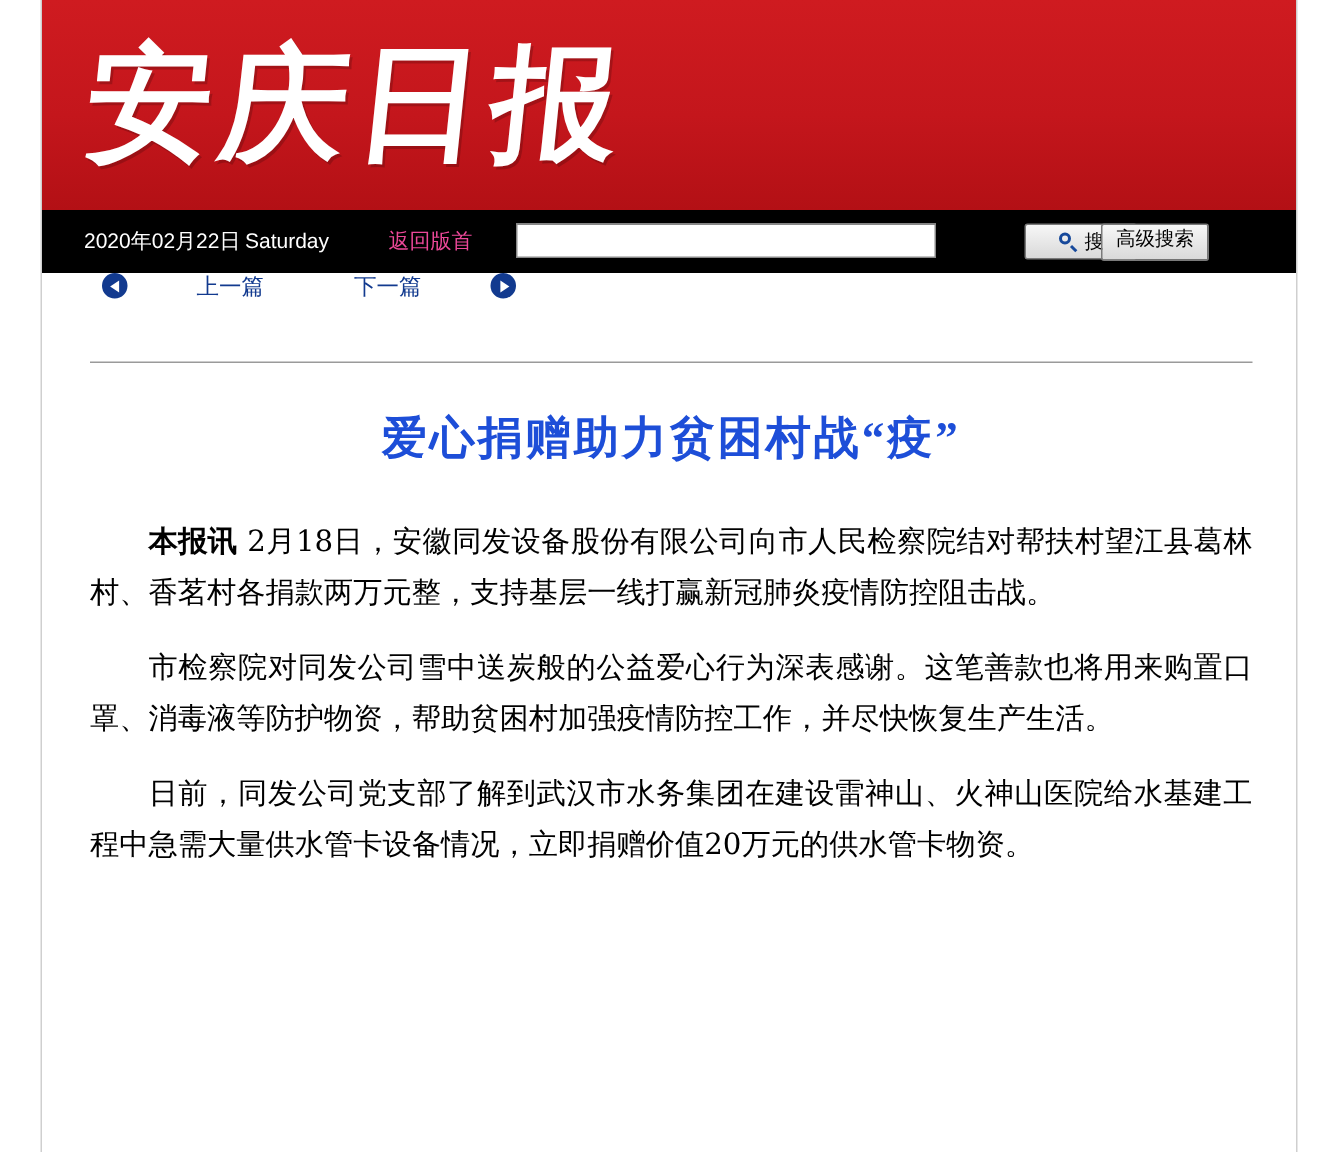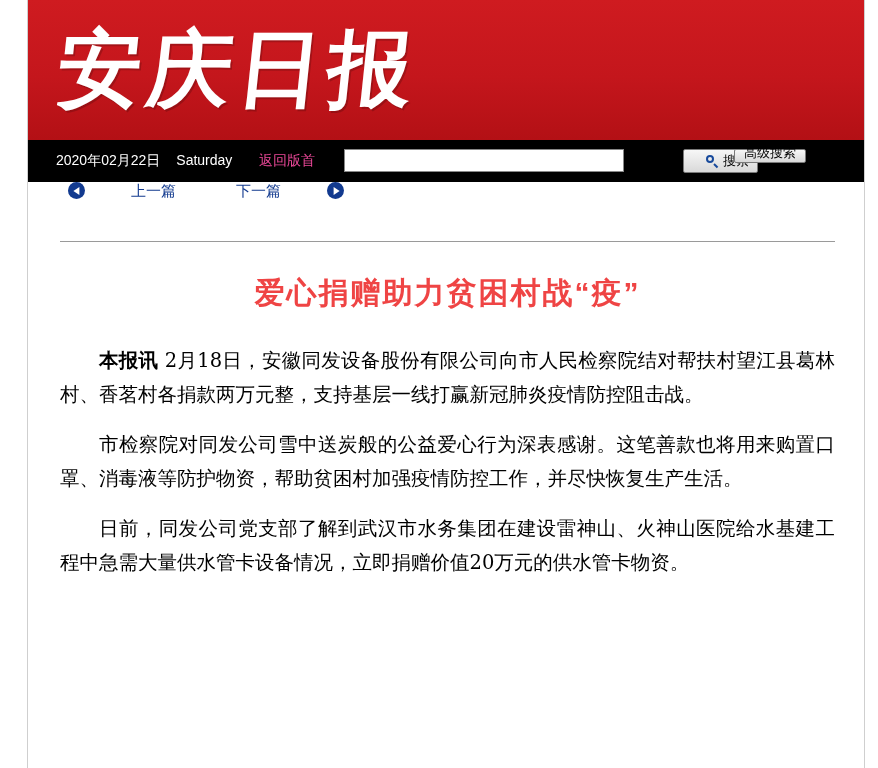--- a/index.html
+++ b/index.html
@@ -73,21 +73,21 @@
   }
   .tb-date {
     position: absolute;
     left: 28px;
     top: 12px;
     font-size: 14px;
     color: #ffffff;
     font-family: "Liberation Sans", sans-serif;
     white-space: nowrap;
   }
-  .tb-date .weekday { margin-left: 16px; }
+  .tb-date .weekday { margin-left: 3px; }
   .tb-home {
     position: absolute;
     left: 231px;
     top: 12px;
     font-size: 14px;
     color: #ec4899;
     cursor: pointer;
     white-space: nowrap;
   }
   .tb-search-input {
@@ -147,27 +147,27 @@
     left: 8px; top: 8px;
     width: 5px; height: 2px;
     background: #17499b;
     transform: rotate(45deg);
     transform-origin: left center;
   }
   .tb-adv-btn {
     position: absolute;
     left: 706px;
     top: 9px;
-    height: 14px;
+    height: 25px;
     padding: 0 9px;
     background: linear-gradient(180deg,#f7f7f7,#d9d9d9);
     border: 1px solid #7a7a7a;
     border-radius: 2px;
     display: flex;
-    align-items: flex-end;
+    align-items: flex-start;
     box-sizing: border-box;
     cursor: pointer;
   }
   .tb-adv-btn .lbl {
     font-size: 13px;
     color: #000;
     white-space: nowrap;
   }
 
   
@@ -229,24 +229,24 @@
 
   
   .article {
     position: absolute;
     left: 60px;
     top: 258px;
     width: 775px;
   }
   .headline {
     text-align: center;
-    font-family: Liberation Sans, sans-serif;
+    font-family: Liberation Serif, serif;
     font-size: 30px;
     font-weight: 700;
-    color: #ef4444;
+    color: #1d4ed8;
     letter-spacing: 2px;
     margin: 14px 0 0 0;
     line-height: 1.4;
   }
   .body {
     margin-top: 30px;
     font-family: "DejaVu Serif", serif;
     font-size: 19.5px;
     color: #000000;
     line-height: 1.72;

